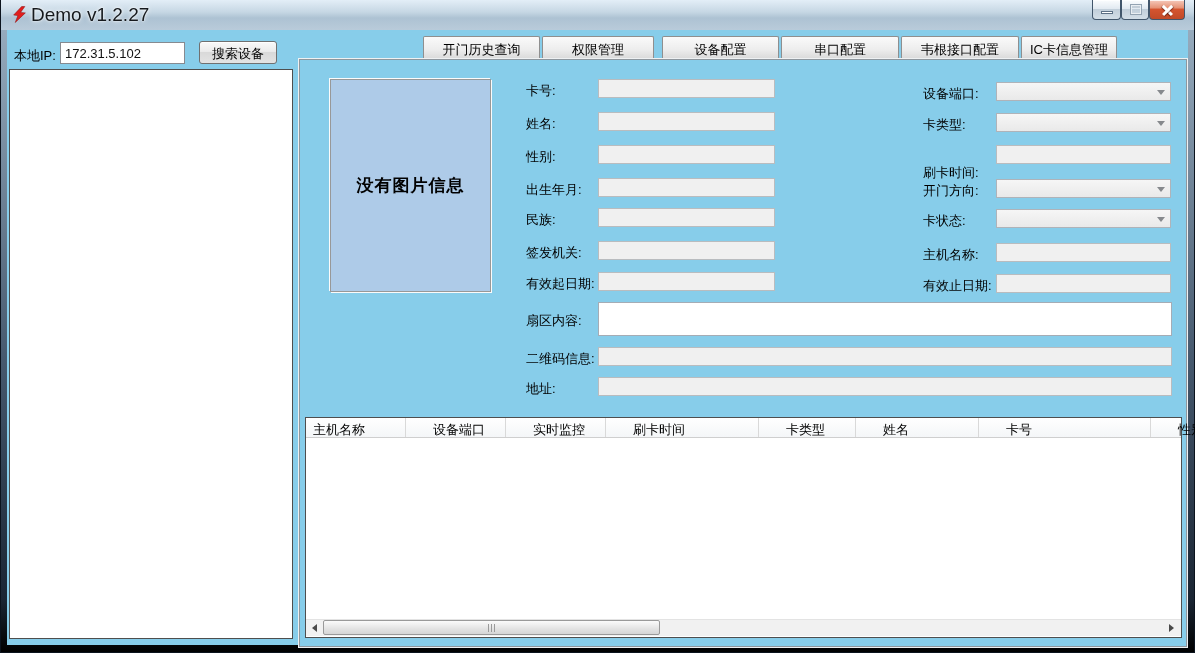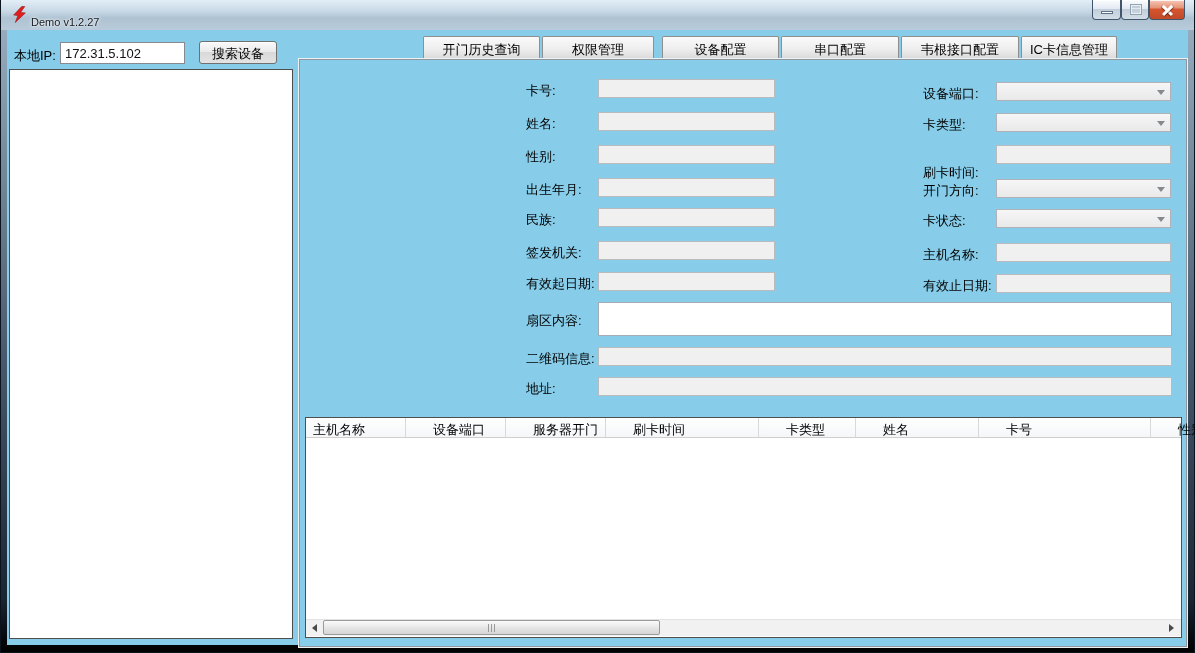--- a/index.html
+++ b/index.html
@@ -5,21 +5,21 @@
   * { box-sizing: border-box; margin: 0; padding: 0; }
   body { margin:0; background:#666; font-family:"Liberation Sans", sans-serif; }
   .win { position:relative; width:1195px; height:653px; overflow:hidden;
          font-size:13px; color:#000;
          background:linear-gradient(180deg,#93a9bc 0%,#55payment 0) ; }
   .frame { position:absolute; inset:0;
          background:linear-gradient(180deg,#9db2c4 0%,#46596e 55%,#1a2533 92%,#000 100%);
          border:1px solid #0b131d; }
   .titlebar { position:absolute; left:1px; top:0; width:1193px; height:30px;
          background:linear-gradient(180deg,#e3eef7 0%,#c6d7e4 40%,#adc2d3 60%,#b9cbda 100%); }
-  .title-text { position:absolute; left:30px; top:16px; font-size:11px; color:#15191d;
+  .title-text { position:absolute; left:30px; top:4px; font-size:19px; color:#15191d;
          text-shadow:0 0 5px #ffffff, 0 0 2px #ffffff; white-space:nowrap; }
   .appicon { position:absolute; left:10px; top:6px; width:17px; height:17px; }
   .cap { position:absolute; top:0; height:20px; border:1px solid #42566b; border-top:none;
          border-radius:0 0 4px 4px;
          background:linear-gradient(180deg,#fbfdfe 0%,#e2eaf1 45%,#c2cfda 50%,#d3dee7 100%);
          box-shadow:inset 0 1px 0 rgba(255,255,255,.8); }
   .cap-min { left:1092px; width:29px; }
   .cap-max { left:1121px; width:28px; }
   .cap-close { left:1149px; width:36px;
          background:linear-gradient(180deg,#f6cabc 0%,#e69478 40%,#d4542f 50%,#c14a28 100%); }
@@ -129,20 +129,23 @@
 
   <div class="tab" style="left:423px;width:117px">开门历史查询</div>
   <div class="tab" style="left:542px;width:112px">权限管理</div>
   <div class="tab" style="left:662px;width:117px">设备配置</div>
   <div class="tab" style="left:781px;width:118px">串口配置</div>
   <div class="tab" style="left:901px;width:118px">韦根接口配置</div>
   <div class="tab" style="left:1021px;width:96px">IC卡信息管理</div>
 
   <div class="page"></div>
 
+  <div class="ph">
+    <span class="ph-text">没有图片信息</span>
+  </div>
 
   <span class="flabel" style="left:526px;top:82px">卡号:</span>
   <input class="field" style="left: 598px; top: 79px; width: 177px;" value="">
   <span class="flabel" style="left:526px;top:115px">姓名:</span>
   <input class="field" style="left: 598px; top: 112px; width: 177px;" value="">
   <span class="flabel" style="left:526px;top:148px">性别:</span>
   <input class="field" style="left: 598px; top: 145px; width: 177px;" value="">
   <span class="flabel" style="left:526px;top:181px">出生年月:</span>
   <input class="field" style="left: 598px; top: 178px; width: 177px;" value="">
   <span class="flabel" style="left:526px;top:211px">民族:</span>
@@ -179,21 +182,21 @@
   <input class="field white wfield" style="top: 302px; height: 34px;" value="">
   <span class="flabel" style="left:526px;top:350px">二维码信息:</span>
   <input class="field wfield" style="top: 347px;" value="">
   <span class="flabel" style="left:526px;top:380px">地址:</span>
   <input class="field wfield" style="top: 377px;" value="">
 
   <div class="etable">
     <div class="eheader">
       <div class="eh-cell" style="width:100px">主机名称</div>
       <div class="eh-cell" style="width:80px">设备端口</div>
-      <div class="eh-cell" style="width:80px">服务器开门</div>
+      <div class="eh-cell" style="width:80px">实时监控</div>
       <div class="eh-cell" style="width:133px">刷卡时间</div>
       <div class="eh-cell" style="width:77px">卡类型</div>
       <div class="eh-cell" style="width:103px">姓名</div>
       <div class="eh-cell" style="width:152px">卡号</div>
       <div class="eh-cell" style="width:50px">性别</div>
       <div class="eh-cell" style="width:73px">民族</div>
       <div class="eh-cell" style="flex:1;border-right:none">出生年月</div>
     </div>
     <div style="height:180px"></div>
   </div>

